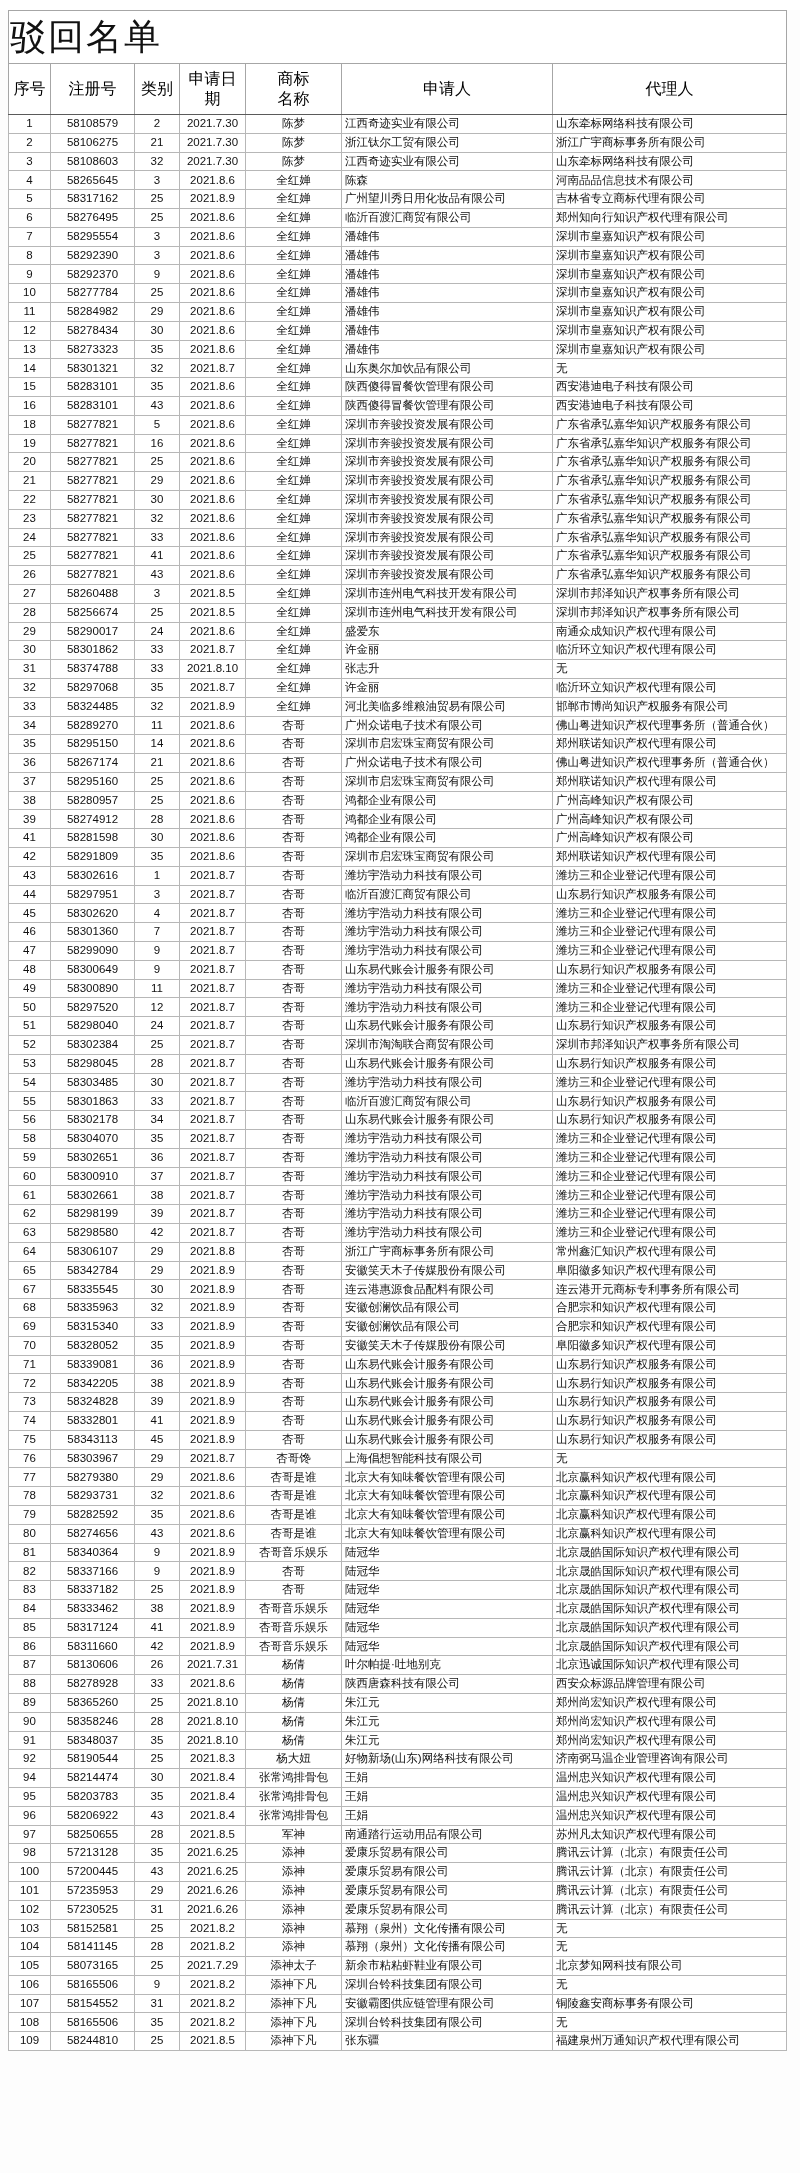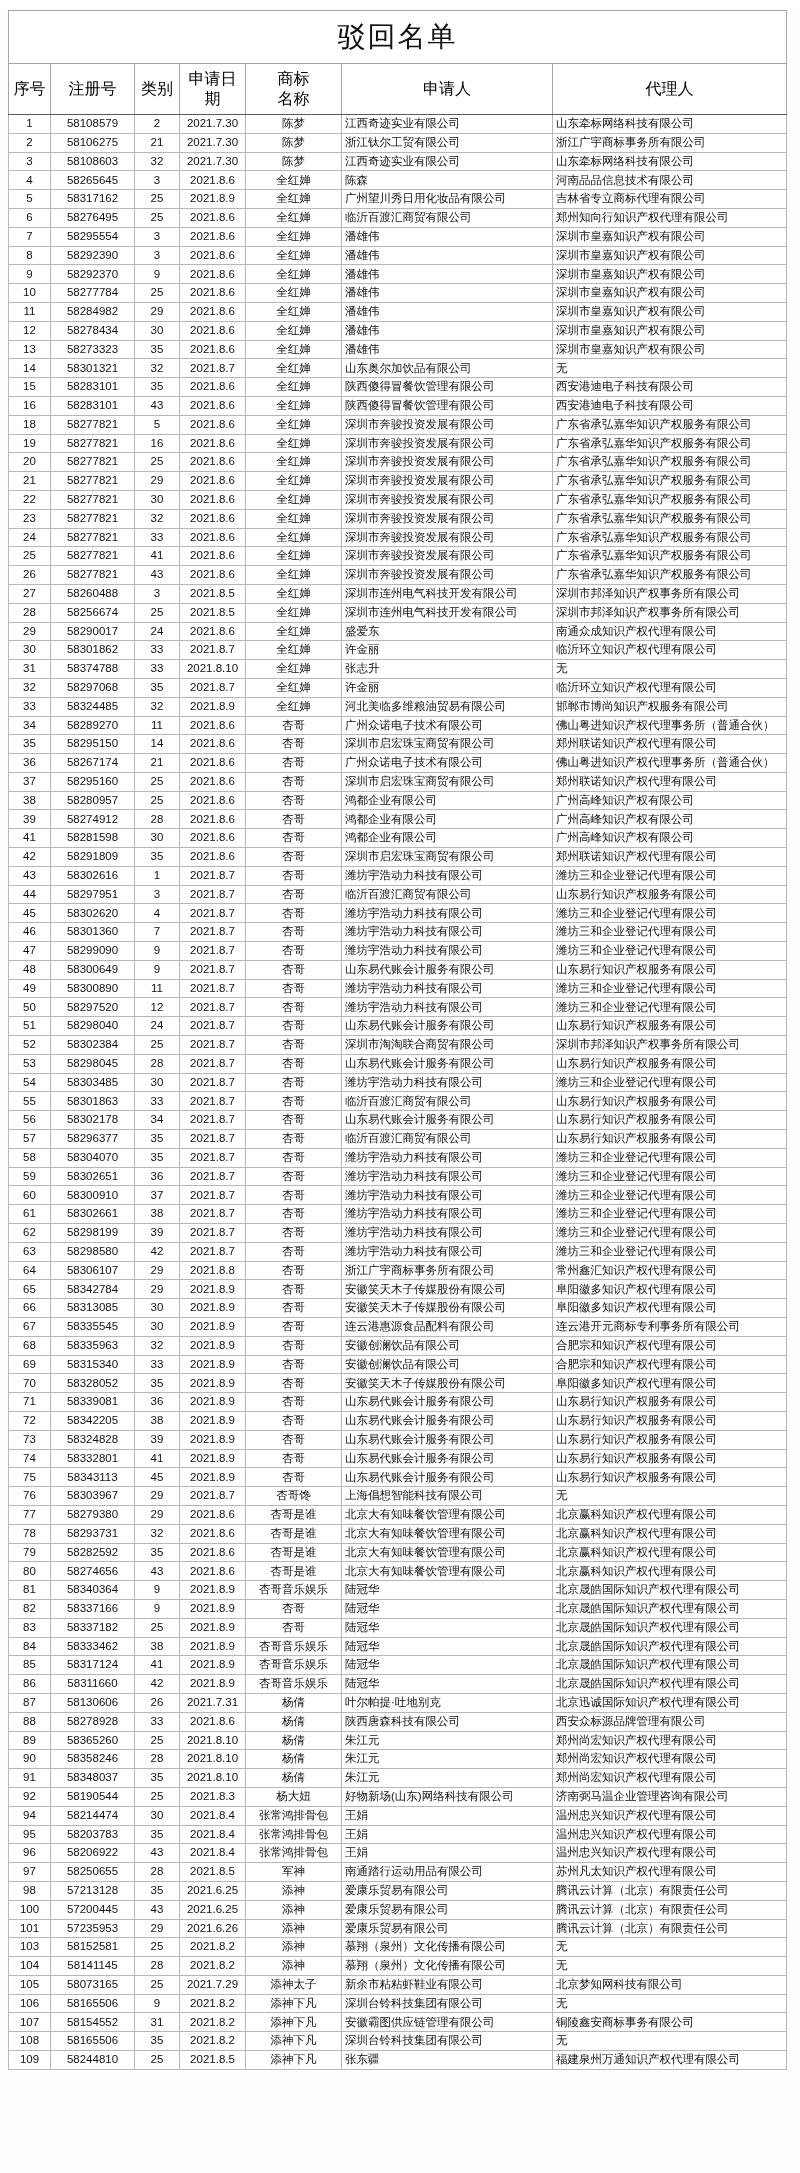--- a/index.html
+++ b/index.html
@@ -11,22 +11,22 @@
     border-collapse:collapse; table-layout:fixed;
     margin:10px 0 0 8px; width:778px;
     background:#ffffff;
   }
   .reject-table td, .reject-table th {
     border:1px solid #a6a6a6;
     overflow:hidden; white-space:nowrap;
     font-weight:normal; color:#111;
   }
   .title-cell {
-    height:50px; text-align:center; vertical-align:middle;
-    font-size:28px; letter-spacing:2px; color:#000;
+    height:50px; vertical-align:middle;
+    font-size:36px; letter-spacing:2px; color:#000;
   }
   .header-row th {
     height:48px; text-align:center; vertical-align:middle;
     font-size:16px; white-space:pre-line; line-height:1.25;
     border-bottom:1.5px solid #5a5a5a; color:#000;
   }
   .reject-table tbody td {
     height:17.8px; font-size:11.5px; line-height:1;
     text-align:center; vertical-align:middle; padding:0 1px;
     border-color:#b7b7b7;
@@ -546,29 +546,20 @@
         <tr>
           <td>56</td>
           <td>58302178</td>
           <td>34</td>
           <td>2021.8.7</td>
           <td>杏哥</td>
           <td class="left">山东易代账会计服务有限公司</td>
           <td class="left">山东易行知识产权服务有限公司</td>
         </tr>
         <tr>
-          <td>57</td>
-          <td>58296377</td>
-          <td>35</td>
-          <td>2021.8.7</td>
-          <td>杏哥</td>
-          <td class="left">临沂百渡汇商贸有限公司</td>
-          <td class="left">山东易行知识产权服务有限公司</td>
-        </tr>
-        <tr>
           <td>58</td>
           <td>58304070</td>
           <td>35</td>
           <td>2021.8.7</td>
           <td>杏哥</td>
           <td class="left">潍坊宇浩动力科技有限公司</td>
           <td class="left">潍坊三和企业登记代理有限公司</td>
         </tr>
         <tr>
           <td>59</td>
@@ -621,29 +612,20 @@
           <td>29</td>
           <td>2021.8.8</td>
           <td>杏哥</td>
           <td class="left">浙江广宇商标事务所有限公司</td>
           <td class="left">常州鑫汇知识产权代理有限公司</td>
         </tr>
         <tr>
           <td>65</td>
           <td>58342784</td>
           <td>29</td>
-          <td>2021.8.9</td>
-          <td>杏哥</td>
-          <td class="left">安徽笑天木子传媒股份有限公司</td>
-          <td class="left">阜阳徽多知识产权代理有限公司</td>
-        </tr>
-        <tr>
-          <td>66</td>
-          <td>58313085</td>
-          <td>30</td>
           <td>2021.8.9</td>
           <td>杏哥</td>
           <td class="left">安徽笑天木子传媒股份有限公司</td>
           <td class="left">阜阳徽多知识产权代理有限公司</td>
         </tr>
         <tr>
           <td>67</td>
           <td>58335545</td>
           <td>30</td>
           <td>2021.8.9</td>
@@ -933,20 +915,29 @@
         <tr>
           <td>101</td>
           <td>57235953</td>
           <td>29</td>
           <td>2021.6.26</td>
           <td>添神</td>
           <td class="left">爱康乐贸易有限公司</td>
           <td class="left">腾讯云计算（北京）有限责任公司</td>
         </tr>
         <tr>
+          <td>102</td>
+          <td>57230525</td>
+          <td>31</td>
+          <td>2021.6.26</td>
+          <td>添神</td>
+          <td class="left">爱康乐贸易有限公司</td>
+          <td class="left">腾讯云计算（北京）有限责任公司</td>
+        </tr>
+        <tr>
           <td>103</td>
           <td>58152581</td>
           <td>25</td>
           <td>2021.8.2</td>
           <td>添神</td>
           <td class="left">慕翔（泉州）文化传播有限公司</td>
           <td class="left">无</td>
         </tr>
         <tr>
           <td>104</td>

